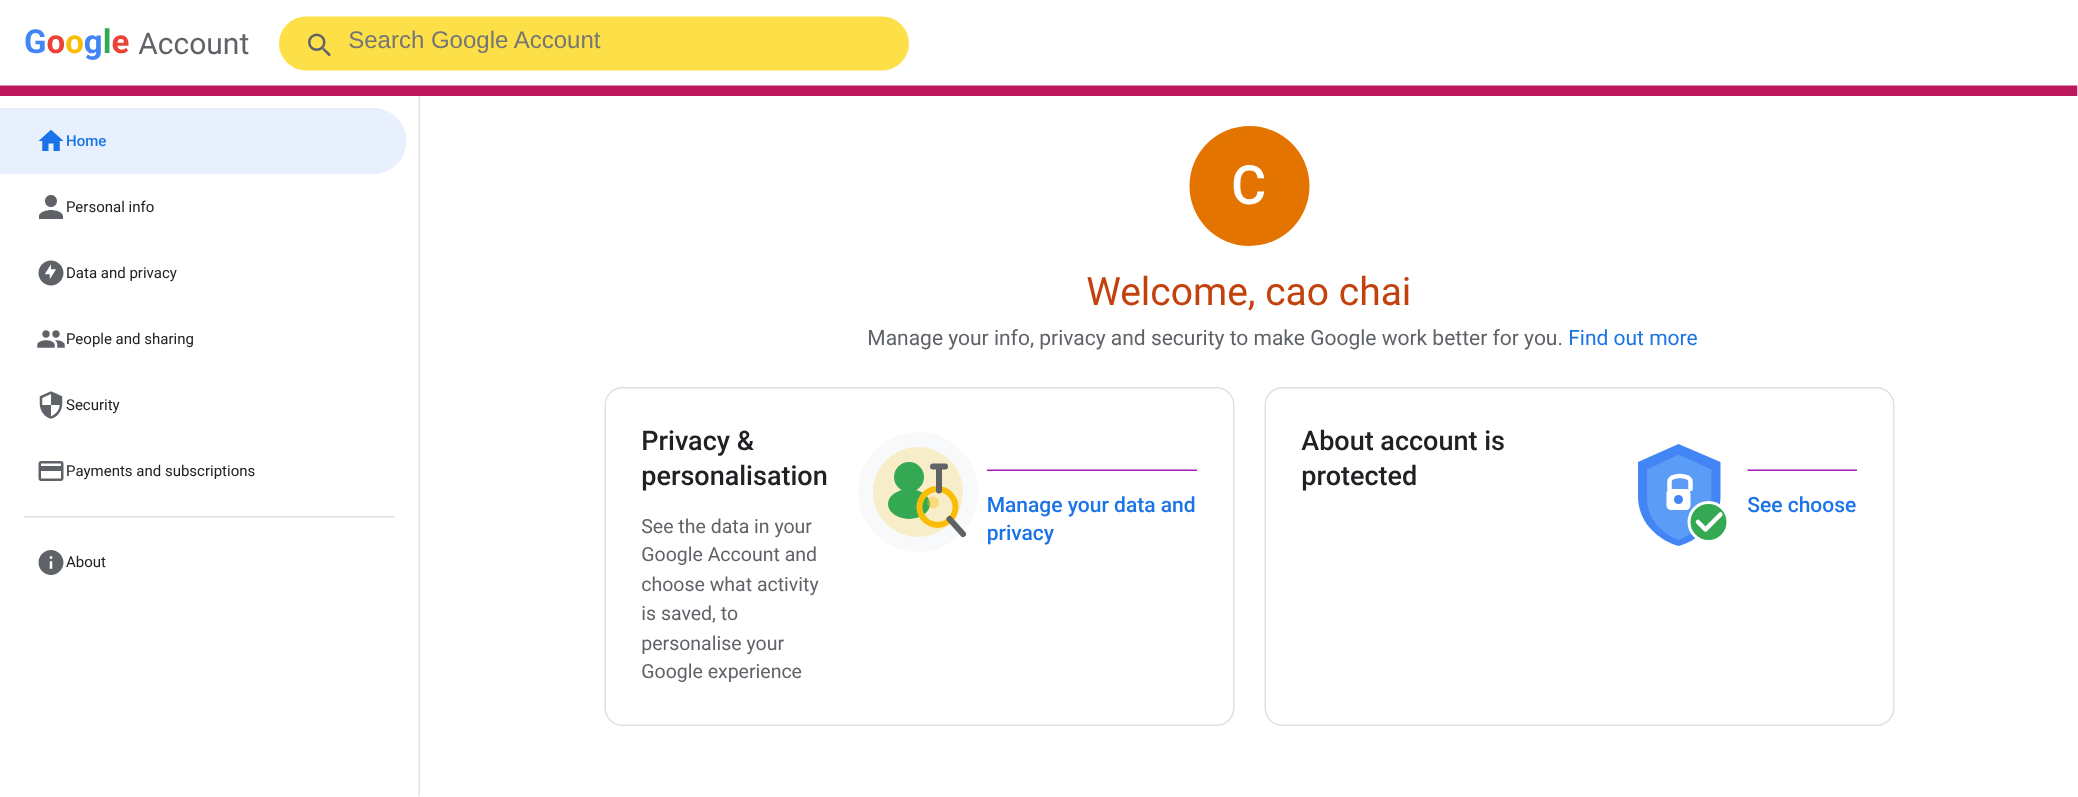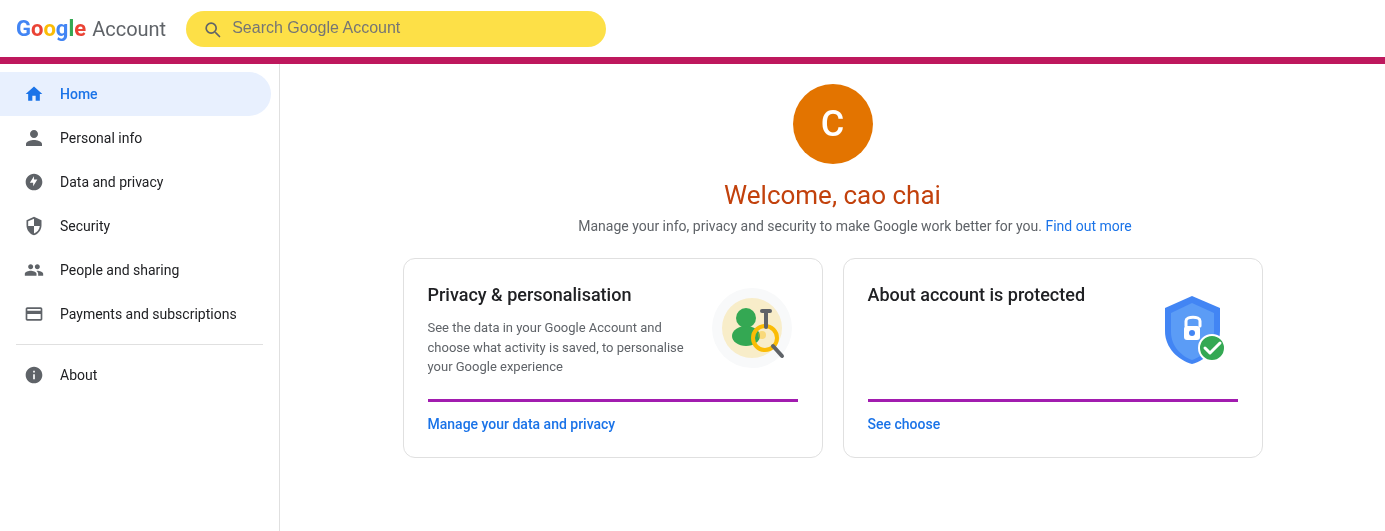--- a/index.html
+++ b/index.html
@@ -61,26 +61,25 @@
     .sidebar {
       width: 280px;
       padding: 8px 0;
       border-right: 1px solid #e0e0e0;
       flex-shrink: 0;
       overflow-y: auto;
     }
     .nav-item {
       display: flex;
       align-items: center;
-      gap: 16px;
       padding: 12px 24px;
       cursor: pointer;
       border-radius: 0 24px 24px 0;
       margin-right: 8px;
-      font-size: 14px;
+      font-size: 10px;
       color: #202124;
       transition: background 0.1s;
     }
     .nav-item.active {
       background: #e8f0fe;
       color: #1a73e8;
       font-weight: 500;
     }
     .nav-item.active .nav-icon {
       color: #1a73e8;
@@ -153,21 +152,20 @@
       width: 100%;
       max-width: 860px;
     }
 
     .card {
       flex: 1;
       border: 1px solid #e0e0e0;
       border-radius: 12px;
       padding: 24px;
       display: flex;
-      flex-direction: column;
       position: relative;
       min-height: 200px;
     }
 
     .card-content {
       display: flex;
       justify-content: space-between;
       align-items: flex-start;
       flex: 1;
     }
@@ -194,23 +192,23 @@
     .card-image {
       width: 90px;
       height: 90px;
       flex-shrink: 0;
       display: flex;
       align-items: center;
       justify-content: center;
     }
 
     .card-footer {
-      margin-top: 20px;
+      margin-top: 30px;
       padding-top: 12px;
-      border-top: 3px solid #a21caf;
+      border-top: 1px solid #a21caf;
     }
 
     .card-link {
       color: #1a73e8;
       font-size: 14px;
       text-decoration: none;
       font-weight: 500;
       cursor: pointer;
     }
   </style>
@@ -259,33 +257,33 @@
         <svg width="20" height="20" viewBox="0 0 24 24" fill="#5f6368">
             <path d="M12 2C6.48 2 2 6.48 2 12s4.48 10 10 10 10-4.48 10-10S17.52 2 12 2zm-1 15v-4H7l5-8v4h4l-5 8z"></path>
           </svg>
       </span>
       <span>Data and privacy</span>
     </div>
 
     <div class="nav-item">
       <span class="nav-icon">
         <svg width="20" height="20" viewBox="0 0 24 24" fill="#5f6368">
+            <path d="M16 11c1.66 0 2.99-1.34 2.99-3S17.66 5 16 5c-1.66 0-3 1.34-3 3s1.34 3 3 3zm-8 0c1.66 0 2.99-1.34 2.99-3S9.66 5 8 5C6.34 5 5 6.34 5 8s1.34 3 3 3zm0 2c-2.33 0-7 1.17-7 3.5V19h14v-2.5c0-2.33-4.67-3.5-7-3.5zm8 0c-.29 0-.62.02-.97.05 1.16.84 1.97 1.97 1.97 3.45V19h6v-2.5c0-2.33-4.67-3.5-7-3.5z"></path>
+          </svg>
+      </span>
+      <span>People and sharing</span>
+    </div>
+
+    <div class="nav-item">
+      <span class="nav-icon">
+        <svg width="20" height="20" viewBox="0 0 24 24" fill="#5f6368">
             <path d="M12 1L3 5v6c0 5.55 3.84 10.74 9 12 5.16-1.26 9-6.45 9-12V5l-9-4zm0 10.99h7c-.53 4.12-3.28 7.79-7 8.94V12H5V6.3l7-3.11v8.8z"></path>
           </svg>
       </span>
       <span>Security</span>
-    </div>
-
-    <div class="nav-item">
-      <span class="nav-icon">
-        <svg width="20" height="20" viewBox="0 0 24 24" fill="#5f6368">
-            <path d="M16 11c1.66 0 2.99-1.34 2.99-3S17.66 5 16 5c-1.66 0-3 1.34-3 3s1.34 3 3 3zm-8 0c1.66 0 2.99-1.34 2.99-3S9.66 5 8 5C6.34 5 5 6.34 5 8s1.34 3 3 3zm0 2c-2.33 0-7 1.17-7 3.5V19h14v-2.5c0-2.33-4.67-3.5-7-3.5zm8 0c-.29 0-.62.02-.97.05 1.16.84 1.97 1.97 1.97 3.45V19h6v-2.5c0-2.33-4.67-3.5-7-3.5z"></path>
-          </svg>
-      </span>
-      <span>People and sharing</span>
     </div>
 
     <div class="nav-item">
       <span class="nav-icon">
         <svg width="20" height="20" viewBox="0 0 24 24" fill="#5f6368">
             <path d="M20 4H4c-1.11 0-1.99.89-1.99 2L2 18c0 1.11.89 2 2 2h16c1.11 0 2-.89 2-2V6c0-1.11-.89-2-2-2zm0 14H4v-6h16v6zm0-10H4V6h16v2z"></path>
           </svg>
       </span>
       <span>Payments and subscriptions</span>
     </div>

